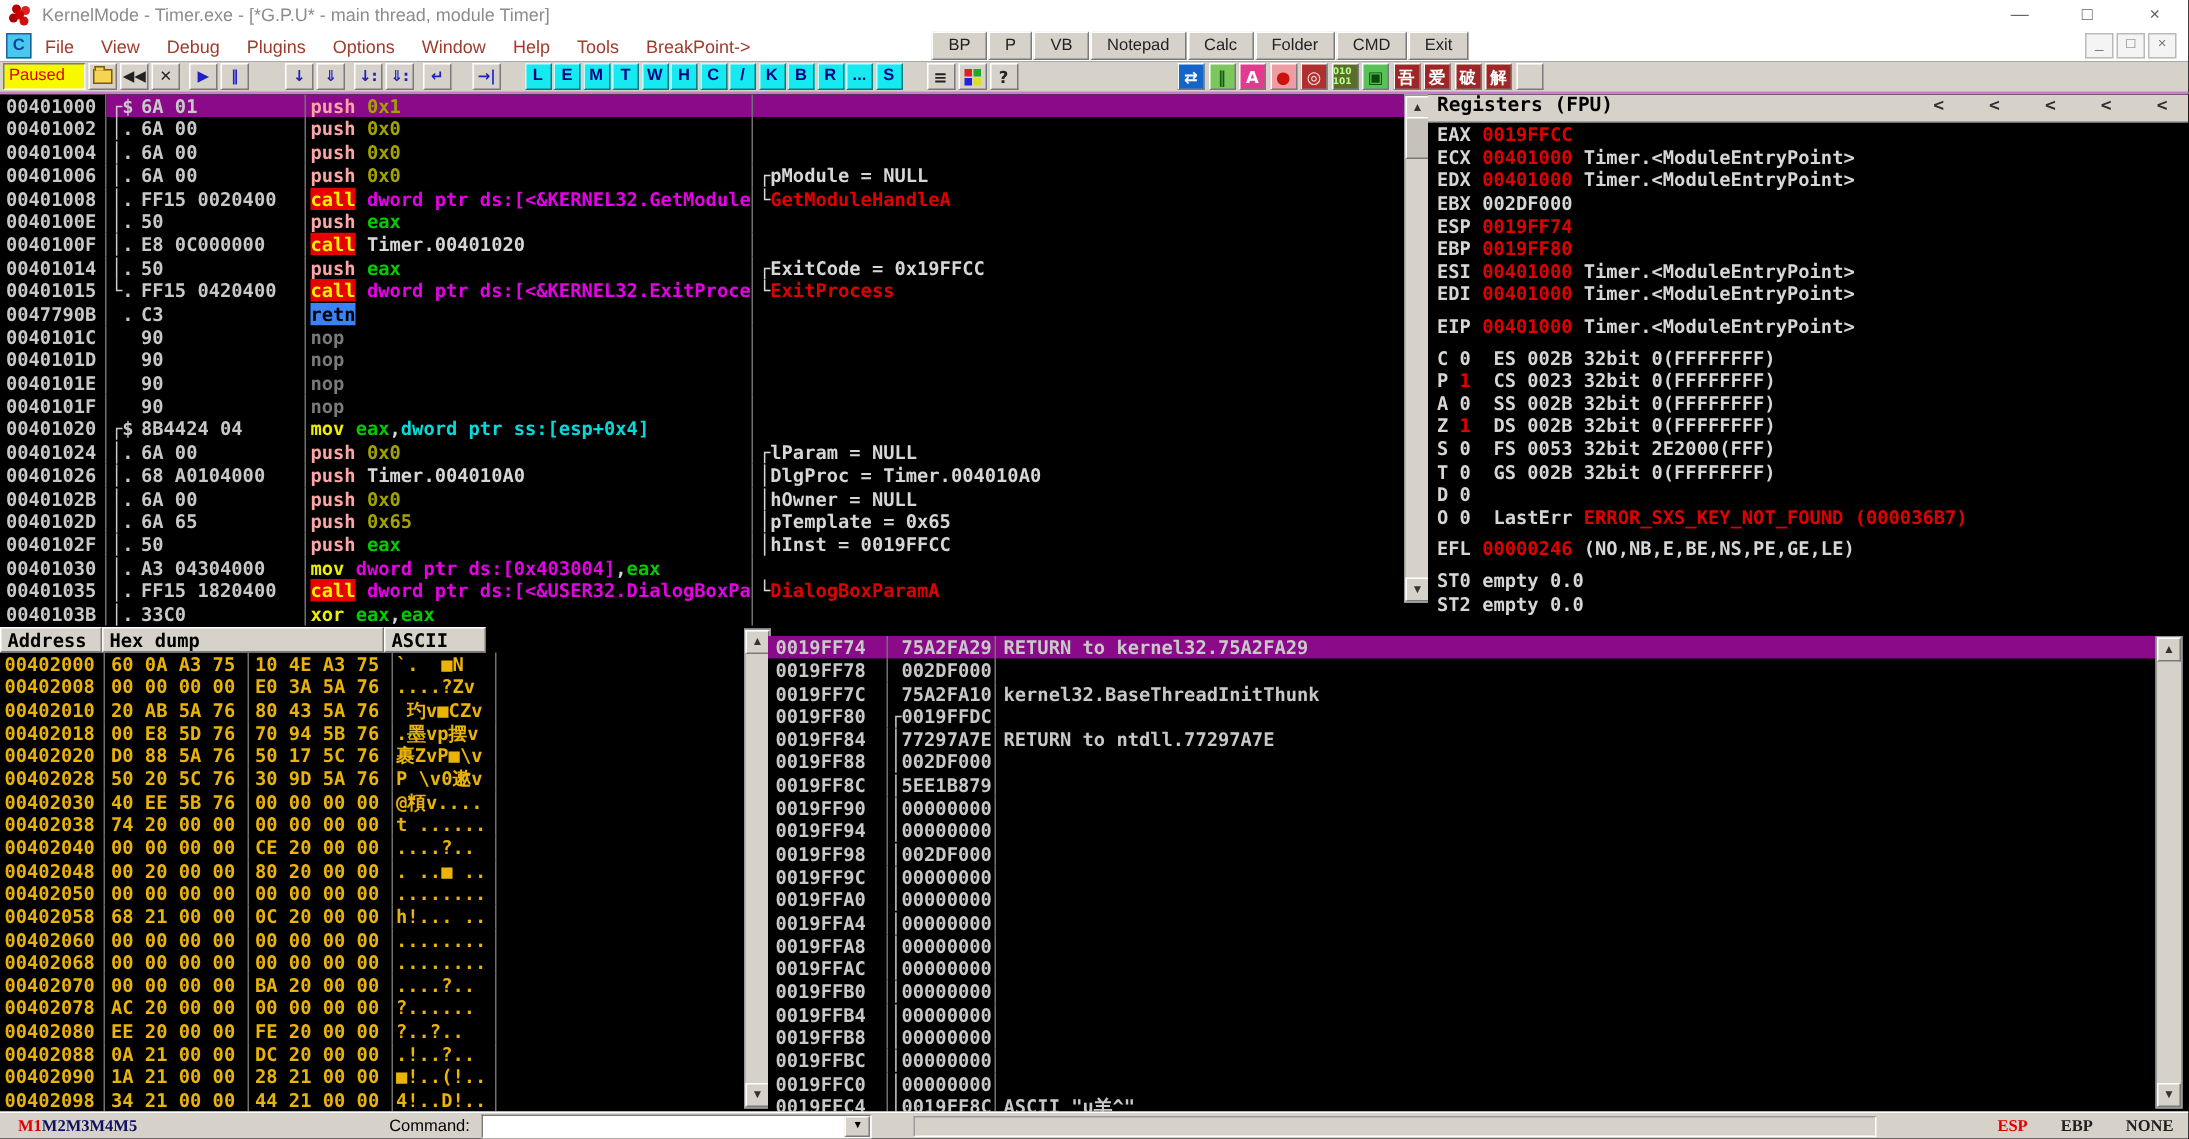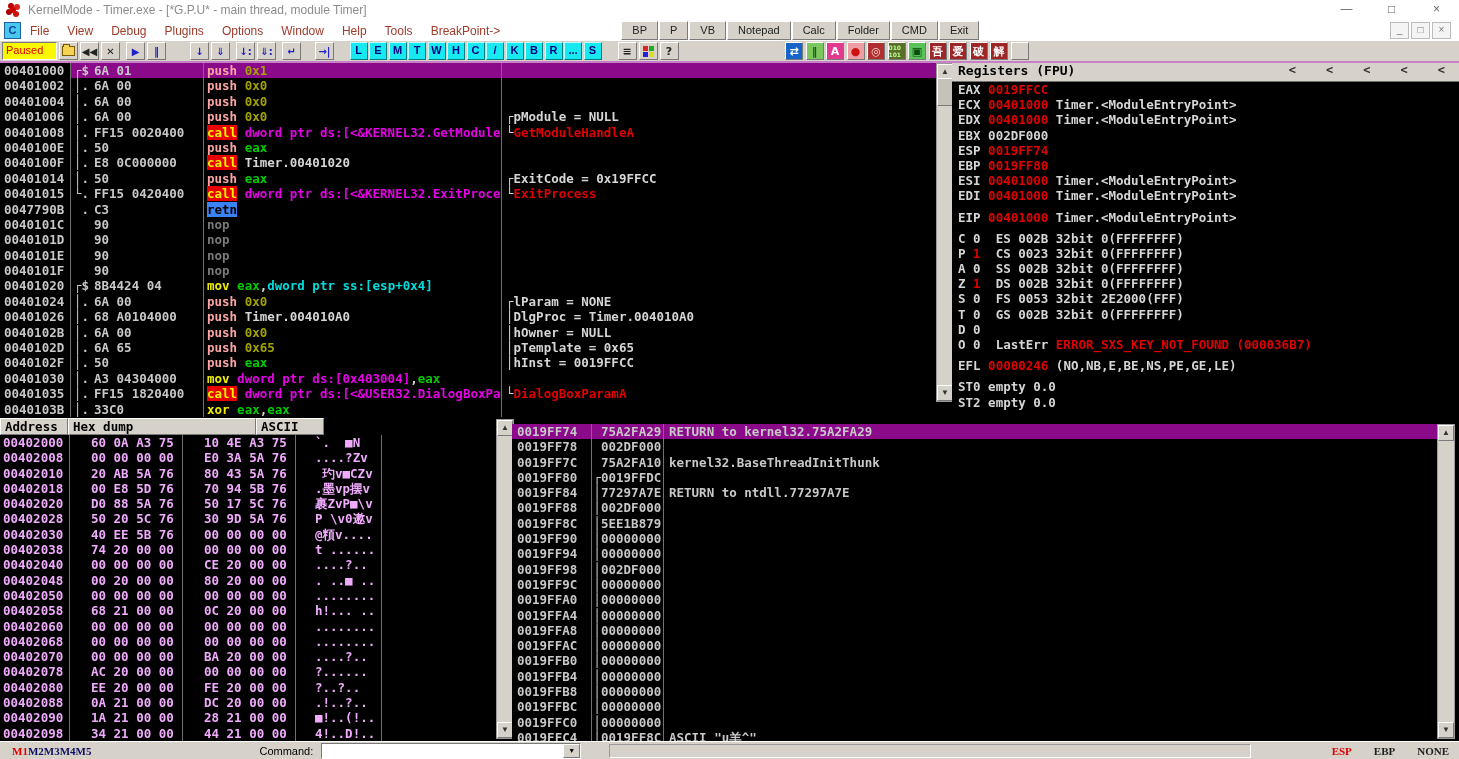--- a/index.html
+++ b/index.html
@@ -78,21 +78,21 @@
   .reg-header{height:18px;background:#d6d2ca;color:#000;display:flex;align-items:flex-start;
               font-size:13px;padding-left:6px;border-bottom:1px solid #707070;}
   .chevrons{margin-left:auto;display:flex;margin-right:14px;color:#333;}
   .chevrons span{margin-left:30px;font-size:12px;}
   .rline{height:15.2px;line-height:15.2px;padding-left:6px;white-space:pre;}
   .rblank{height:6px;}
   
   .hex-header{display:flex;height:17px;background:#000;}
   .hcell{background:#d6d2ca;border:1px solid;border-color:#fff #7a7a7a #7a7a7a #fff;color:#000;
          font-size:12.5px;line-height:15px;padding-left:4px;flex:none;}
-  .hrow{display:flex;height:15.3px;line-height:15.3px;color:#f0abfc;white-space:pre;gap:17px;}
+  .hrow{display:flex;height:15.3px;line-height:15.3px;color:#eab308;white-space:pre;}
   .ha{width:66px;padding-left:3px;border-right:1px solid #707070;flex:none;}
   .h1{width:91px;padding-left:4px;border-right:1px solid #707070;flex:none;}
   .h2{width:91px;padding-left:4px;border-right:1px solid #707070;flex:none;}
   .hascii{width:66px;padding-left:2px;border-right:1px solid #707070;flex:none;overflow:hidden;}
   .hfill{flex:1;}
   
   .srow{display:flex;height:15.3px;line-height:15.3px;color:#c8c8c8;white-space:pre;}
   .sa{width:74px;padding-left:5px;border-right:1px solid #707070;flex:none;}
   .spre{width:9px;flex:none;text-align:right;}
   .sval{width:62px;flex:none;border-right:1px solid #707070;}
@@ -249,21 +249,21 @@
     <div class="drow"><div class="da">0040100E</div><div class="db"><div class="dpre">│.</div><span class="dbytes">50</span></div><div class="di"><span class="t-b">push </span><span class="t-g">eax</span></div><div class="dc"></div></div>
     <div class="drow"><div class="da">0040100F</div><div class="db"><div class="dpre">│.</div><span class="dbytes">E8 0C000000</span></div><div class="di"><span class="t-K">call</span><span class="t-w"> Timer.00401020</span></div><div class="dc"></div></div>
     <div class="drow"><div class="da">00401014</div><div class="db"><div class="dpre">│.</div><span class="dbytes">50</span></div><div class="di"><span class="t-b">push </span><span class="t-g">eax</span></div><div class="dc"><span class="t-w">┌ExitCode = 0x19FFCC</span></div></div>
     <div class="drow"><div class="da">00401015</div><div class="db"><div class="dpre">└.</div><span class="dbytes">FF15 0420400</span></div><div class="di"><span class="t-K">call</span><span class="t-m"> dword ptr ds:[&lt;&amp;KERNEL32.ExitProces</span></div><div class="dc"><span class="t-w">└</span><span class="t-r">ExitProcess</span></div></div>
     <div class="drow"><div class="da">0047790B</div><div class="db"><div class="dpre"> .</div><span class="dbytes">C3</span></div><div class="di"><span class="t-R">retn</span></div><div class="dc"></div></div>
     <div class="drow"><div class="da">0040101C</div><div class="db"><div class="dpre"></div><span class="dbytes">90</span></div><div class="di"><span class="t-x">nop</span></div><div class="dc"></div></div>
     <div class="drow"><div class="da">0040101D</div><div class="db"><div class="dpre"></div><span class="dbytes">90</span></div><div class="di"><span class="t-x">nop</span></div><div class="dc"></div></div>
     <div class="drow"><div class="da">0040101E</div><div class="db"><div class="dpre"></div><span class="dbytes">90</span></div><div class="di"><span class="t-x">nop</span></div><div class="dc"></div></div>
     <div class="drow"><div class="da">0040101F</div><div class="db"><div class="dpre"></div><span class="dbytes">90</span></div><div class="di"><span class="t-x">nop</span></div><div class="dc"></div></div>
     <div class="drow"><div class="da">00401020</div><div class="db"><div class="dpre">┌$</div><span class="dbytes">8B4424 04</span></div><div class="di"><span class="t-y">mov </span><span class="t-g">eax</span><span class="t-w">,</span><span class="t-c">dword ptr ss:[esp+0x4]</span></div><div class="dc"></div></div>
-    <div class="drow"><div class="da">00401024</div><div class="db"><div class="dpre">│.</div><span class="dbytes">6A 00</span></div><div class="di"><span class="t-b">push </span><span class="t-o">0x0</span></div><div class="dc"><span class="t-w">┌lParam = NONE</span></div></div>
+    <div class="drow"><div class="da">00401024</div><div class="db"><div class="dpre">│.</div><span class="dbytes">6A 00</span></div><div class="di"><span class="t-b">push </span><span class="t-o">0x0</span></div><div class="dc"><span class="t-w">┌lParam = NULL</span></div></div>
     <div class="drow"><div class="da">00401026</div><div class="db"><div class="dpre">│.</div><span class="dbytes">68 A0104000</span></div><div class="di"><span class="t-b">push </span><span class="t-w">Timer.004010A0</span></div><div class="dc"><span class="t-w">│DlgProc = Timer.004010A0</span></div></div>
     <div class="drow"><div class="da">0040102B</div><div class="db"><div class="dpre">│.</div><span class="dbytes">6A 00</span></div><div class="di"><span class="t-b">push </span><span class="t-o">0x0</span></div><div class="dc"><span class="t-w">│hOwner = NULL</span></div></div>
     <div class="drow"><div class="da">0040102D</div><div class="db"><div class="dpre">│.</div><span class="dbytes">6A 65</span></div><div class="di"><span class="t-b">push </span><span class="t-o">0x65</span></div><div class="dc"><span class="t-w">│pTemplate = 0x65</span></div></div>
     <div class="drow"><div class="da">0040102F</div><div class="db"><div class="dpre">│.</div><span class="dbytes">50</span></div><div class="di"><span class="t-b">push </span><span class="t-g">eax</span></div><div class="dc"><span class="t-w">│hInst = 0019FFCC</span></div></div>
     <div class="drow"><div class="da">00401030</div><div class="db"><div class="dpre">│.</div><span class="dbytes">A3 04304000</span></div><div class="di"><span class="t-y">mov </span><span class="t-m">dword ptr ds:[0x403004]</span><span class="t-w">,</span><span class="t-g">eax</span></div><div class="dc"></div></div>
     <div class="drow"><div class="da">00401035</div><div class="db"><div class="dpre">│.</div><span class="dbytes">FF15 1820400</span></div><div class="di"><span class="t-K">call</span><span class="t-m"> dword ptr ds:[&lt;&amp;USER32.DialogBoxPar</span></div><div class="dc"><span class="t-w">└</span><span class="t-r">DialogBoxParamA</span></div></div>
     <div class="drow"><div class="da">0040103B</div><div class="db"><div class="dpre">│.</div><span class="dbytes">33C0</span></div><div class="di"><span class="t-y">xor </span><span class="t-g">eax</span><span class="t-w">,</span><span class="t-g">eax</span></div><div class="dc"></div></div>
   </div>
 <div id="disasm-scroll" class="vscroll">
   <div class="sarrow up">▲</div>

